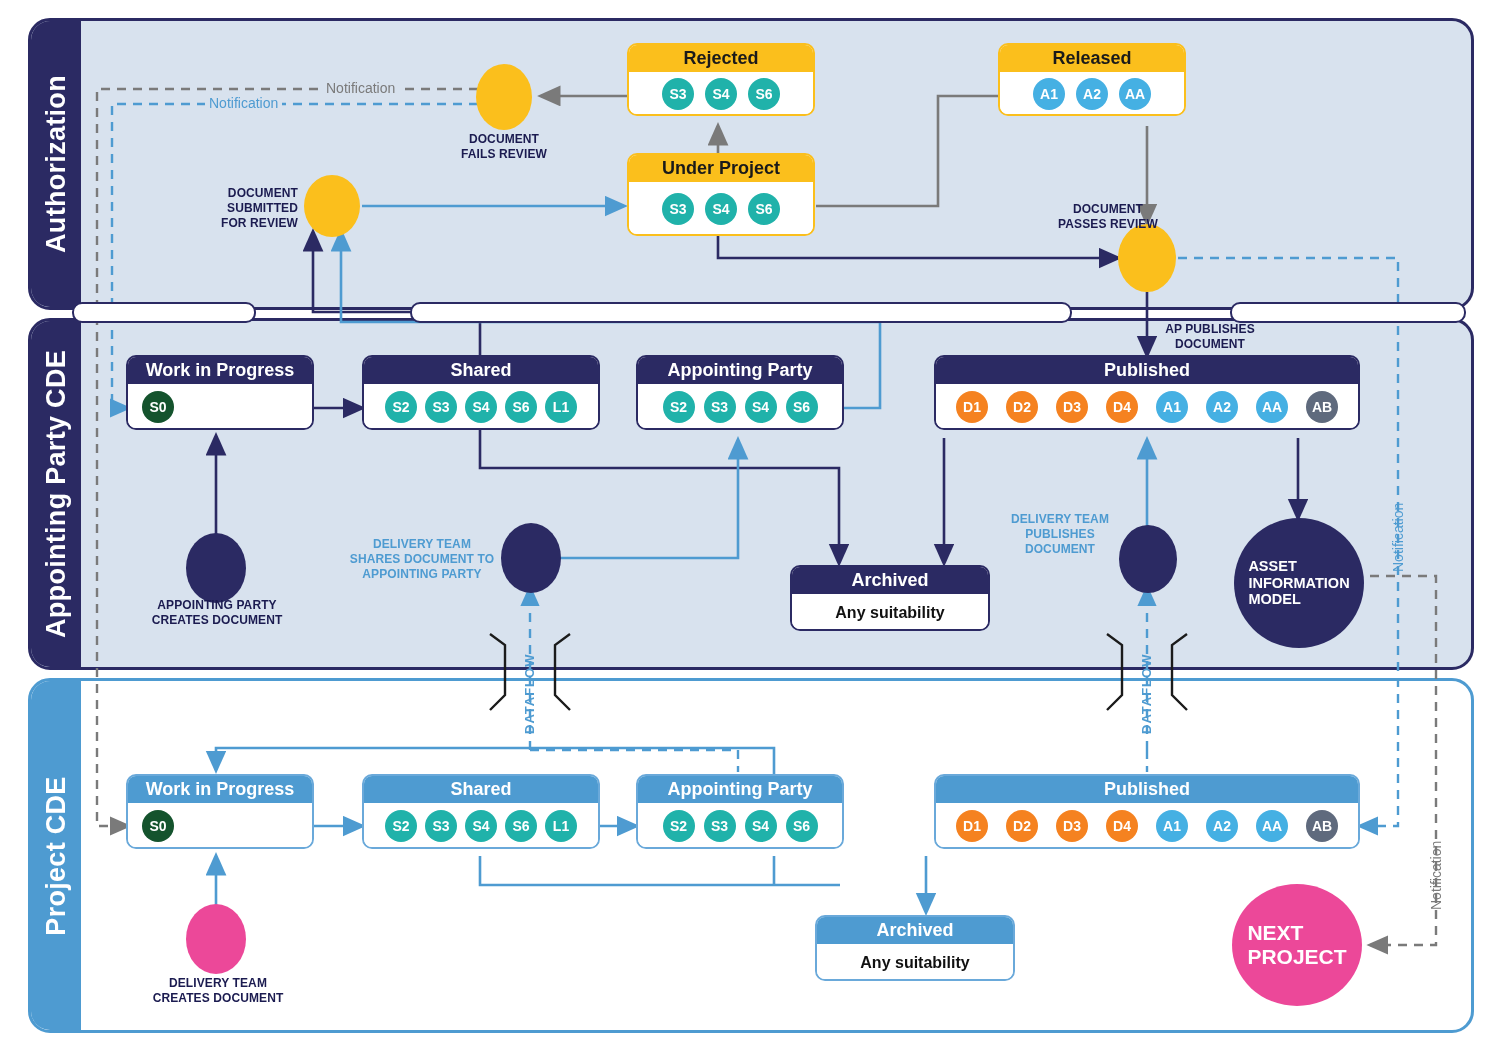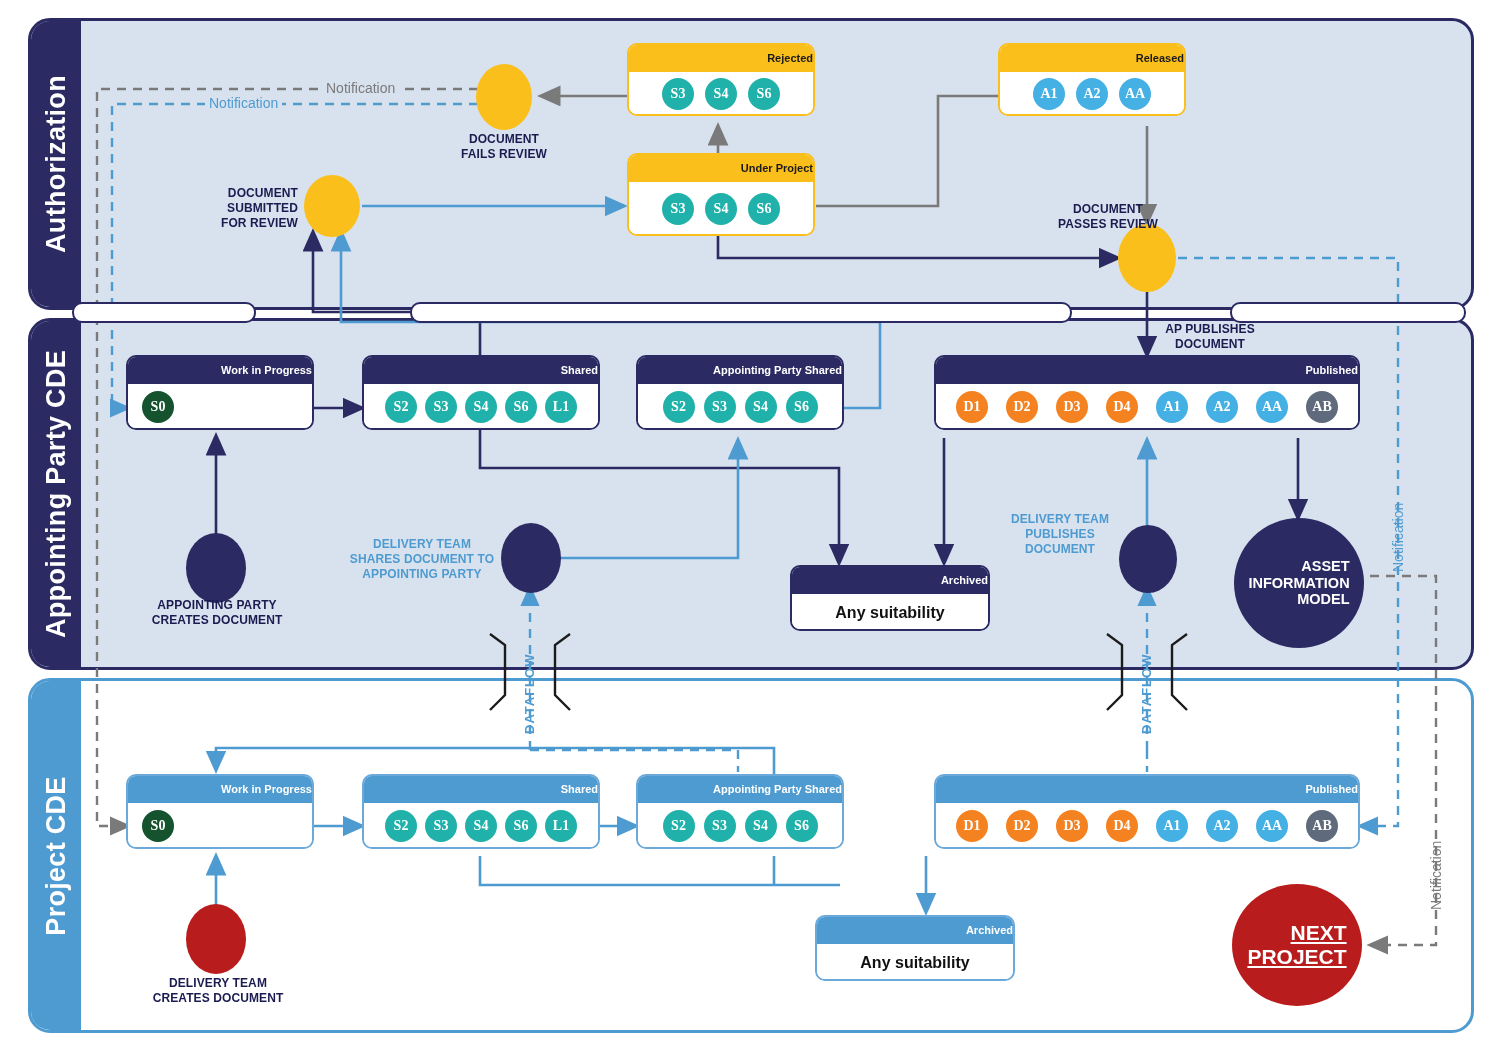--- a/index.html
+++ b/index.html
@@ -32,48 +32,48 @@
       letter-spacing:.3px;
   }
 
   
   .bridge{position:absolute;background:#ffffff;border-radius:10px;height:17px;z-index:6;}
   .bridge.dk{border:2.5px solid #2b2a63;}
 
   
   .sbox{position:absolute;border-radius:10px;overflow:hidden;z-index:4;
         box-sizing:border-box;background:#fff;}
-  .sbox .hdr{height:27px;line-height:27px;text-align:right;
-        font-weight:bold;font-size:11px;color:#fff;}
+  .sbox .hdr{height:27px;line-height:27px;text-align:center;
+        font-weight:bold;font-size:18px;color:#fff;}
   .sbox .body{background:#fff;display:flex;align-items:center;gap:9px;
         padding:6px 14px;box-sizing:border-box;}
   .sbox.navy{border:2.5px solid #2b2a63;}
   .sbox.navy .hdr{background:#2b2a63;}
   .sbox.blue{border:2px solid #6aa9da;}
   .sbox.blue .hdr{background:#4e9bd1;}
   .sbox.amber{border:2.5px solid #fbbf1c;}
   .sbox.amber .hdr{background:#fbbf1c;color:#1a1a1a;}
   .sbox .plain{background:#fff;height:100%;display:flex;align-items:center;
         justify-content:center;font-weight:bold;font-size:16px;color:#111;text-align:right;}
 
   .chip{width:32px;height:32px;border-radius:50%;flex:0 0 auto;
         display:flex;align-items:center;justify-content:center;
-        color:#fff;font-weight:bold;font-size:14px;font-family:Liberation Serif, serif;}
+        color:#fff;font-weight:bold;font-size:14px;}
   .c-teal{background:#20b2aa;}
   .c-purple{background:#14532d;}
   .c-orange{background:#f58220;}
   .c-ltblue{background:#45b0e3;}
   .c-grey{background:#5f6a7d;}
 
   
   .ell{position:absolute;border-radius:50%;z-index:5;}
   .ell.amber{background:#fbbf1c;}
   .ell.navy{background:#2b2a63;}
-  .ell.blue{background:#b91c1c;text-decoration:underline;}
-  .ell.txt{display:flex;align-items:center;justify-content:center;text-align:right;
+  .ell.blue{background:#ec4899;}
+  .ell.txt{display:flex;align-items:center;justify-content:center;text-align:left;
         color:#fff;font-weight:bold;line-height:1.15;}
 
   
   .cap{position:absolute;font-size:12px;font-weight:bold;line-height:1.25;
        text-align:center;z-index:7;letter-spacing:.1px;}
   .cap.navy{color:#1b1b50;}
   .cap.blue{color:#4e9bd1;}
   .cap.left{text-align:right;}
 
   .notif-lbl{position:absolute;font-size:14px;z-index:8;background:#d8e2ee;padding:0 4px;}

